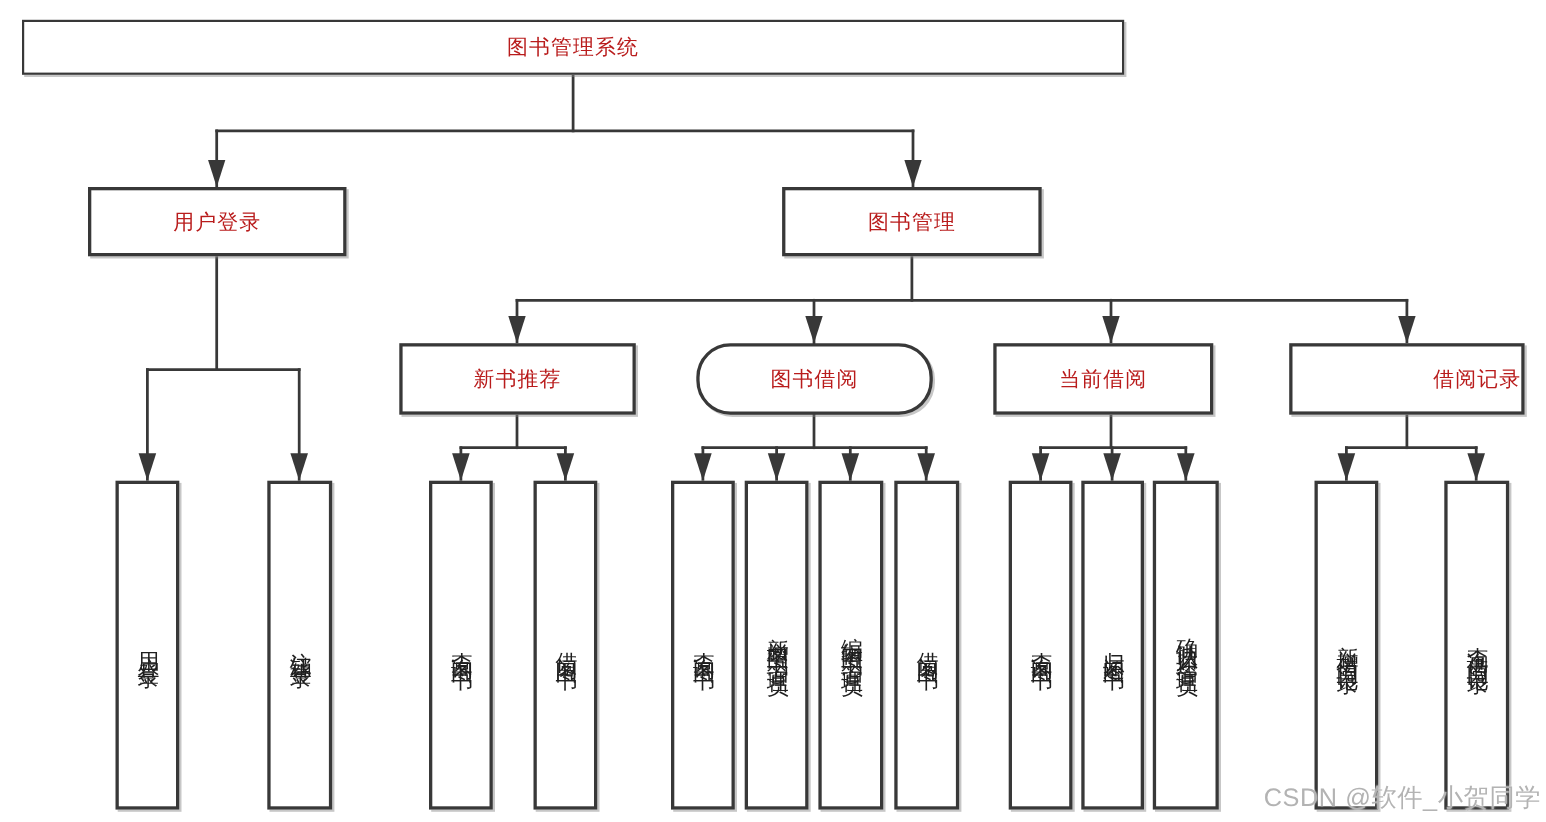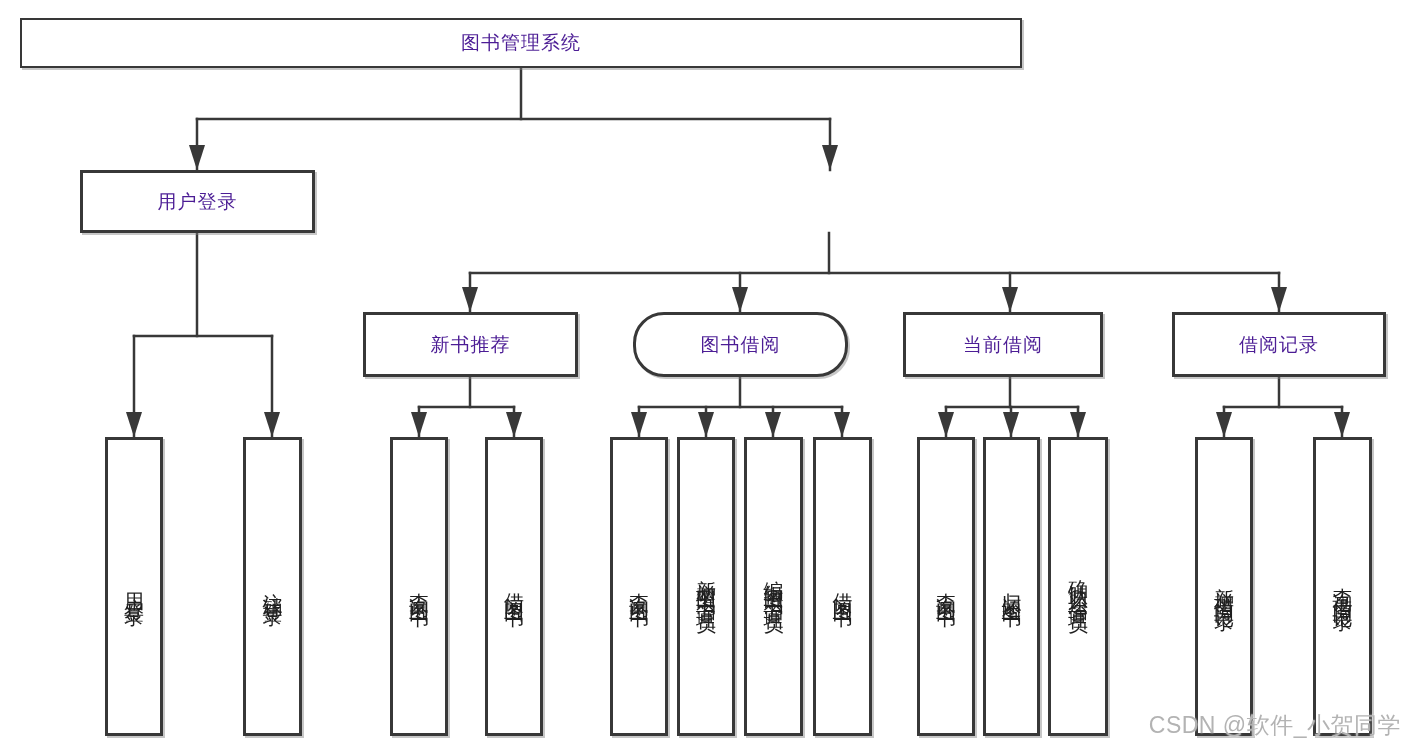--- a/index.html
+++ b/index.html
@@ -14,21 +14,21 @@
   .node{
     position:absolute;
     box-sizing:border-box;
     background:#ffffff;
     border:3px solid #383838;
     box-shadow:2px 2px 0 rgba(130,130,130,0.45);
     display:flex;align-items:center;justify-content:center;
   }
   .node.root{border-width:2px;}
   .h-lbl{
-    font-size:19px;color:#4c1d95;letter-spacing:1px;white-space:nowrap;
+    font-size:19px;color:#b91c1c;letter-spacing:1px;white-space:nowrap;
   }
   .v-node .v-lbl{
     writing-mode:vertical-rl;
     text-orientation:mixed;
     font-size:20px;color:#1f1f1f;
     letter-spacing:5px;line-height:1.15;
     white-space:nowrap;
   }
   .watermark{
     position:absolute;right:4px;bottom:6px;
@@ -104,31 +104,34 @@
     </g>
   </svg>
 
   <div class="node root" style="left:20px;top:18px;width:1002px;height:50px;">
     <span class="h-lbl">图书管理系统</span>
   </div>
 
   <div class="node" style="left:80px;top:170px;width:235px;height:63px;">
     <span class="h-lbl">用户登录</span>
   </div>
+  <div class="node" style="left:711px;top:170px;width:236px;height:63px;">
+    <span class="h-lbl">图书管理</span>
+  </div>
 
   <div class="node" style="left:363px;top:312px;width:215px;height:65px;font-family:Liberation Serif, serif;">
     <span class="h-lbl">新书推荐</span>
   </div>
   <div class="node" style="left:633px;top:312px;width:215px;height:65px;border-radius:31px;">
     <span class="h-lbl">图书借阅</span>
   </div>
   <div class="node" style="left:903px;top:312px;width:200px;height:65px;">
     <span class="h-lbl">当前借阅</span>
   </div>
-  <div class="node" style="left:1172px;top:312px;width:214px;height:65px;">
+  <div class="node" style="left:1172px;top:312px;width:214px;height:65px;justify-content:flex-end;">
     <span class="h-lbl">借阅记录</span>
   </div>
 
   <div class="node v-node" style="left:105px;top:437px;width:58px;height:299px;">
     <span class="v-lbl">用户登录</span>
   </div>
   <div class="node v-node" style="left:243px;top:437px;width:59px;height:299px;">
     <span class="v-lbl">注销登录</span>
   </div>
 

